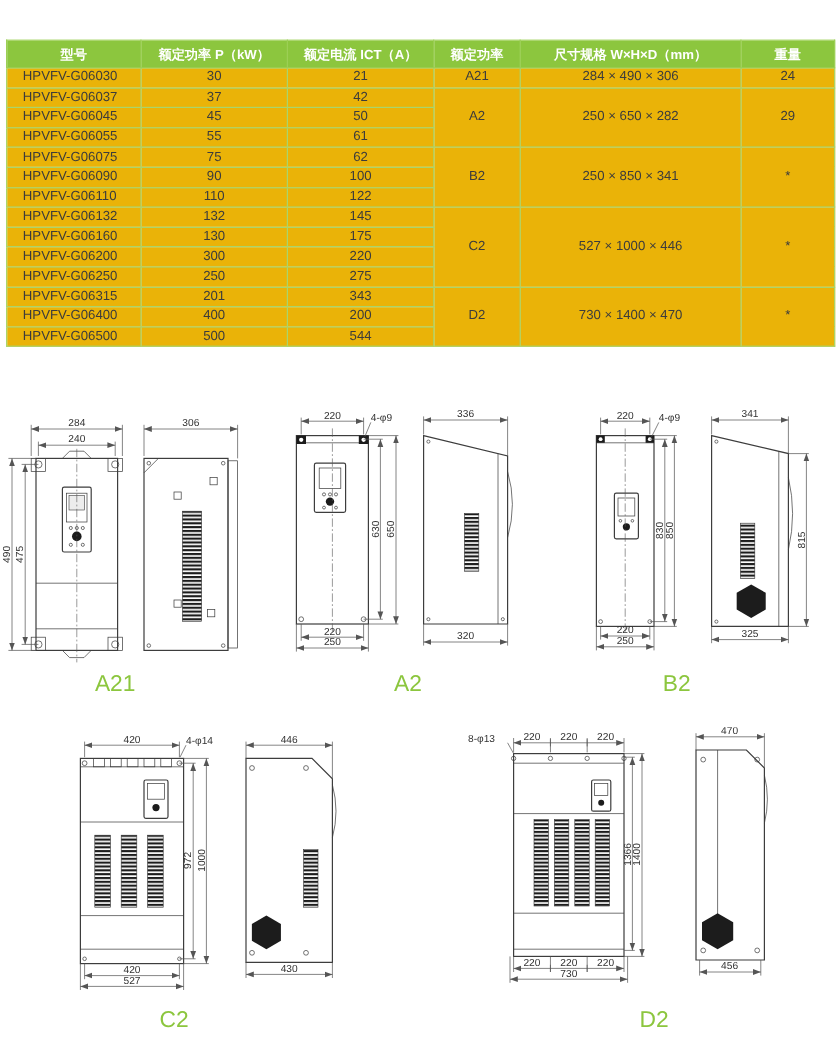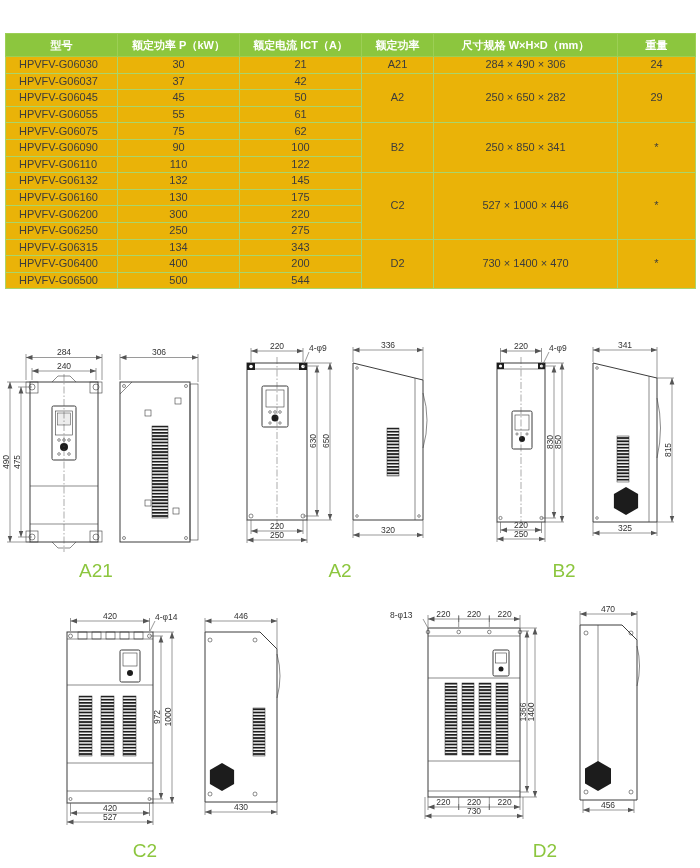--- a/index.html
+++ b/index.html
@@ -124,21 +124,21 @@
         <td>300</td>
         <td>220</td>
       </tr>
       <tr>
         <td class="model">HPVFV-G06250</td>
         <td>250</td>
         <td>275</td>
       </tr>
       <tr>
         <td class="model">HPVFV-G06315</td>
-        <td>134</td>
+        <td>201</td>
         <td>343</td>
         <td rowspan="3">D2</td>
         <td rowspan="3">730 × 1400 × 470</td>
         <td rowspan="3">*</td>
       </tr>
       <tr>
         <td class="model">HPVFV-G06400</td>
         <td>400</td>
         <td>200</td>
       </tr>

